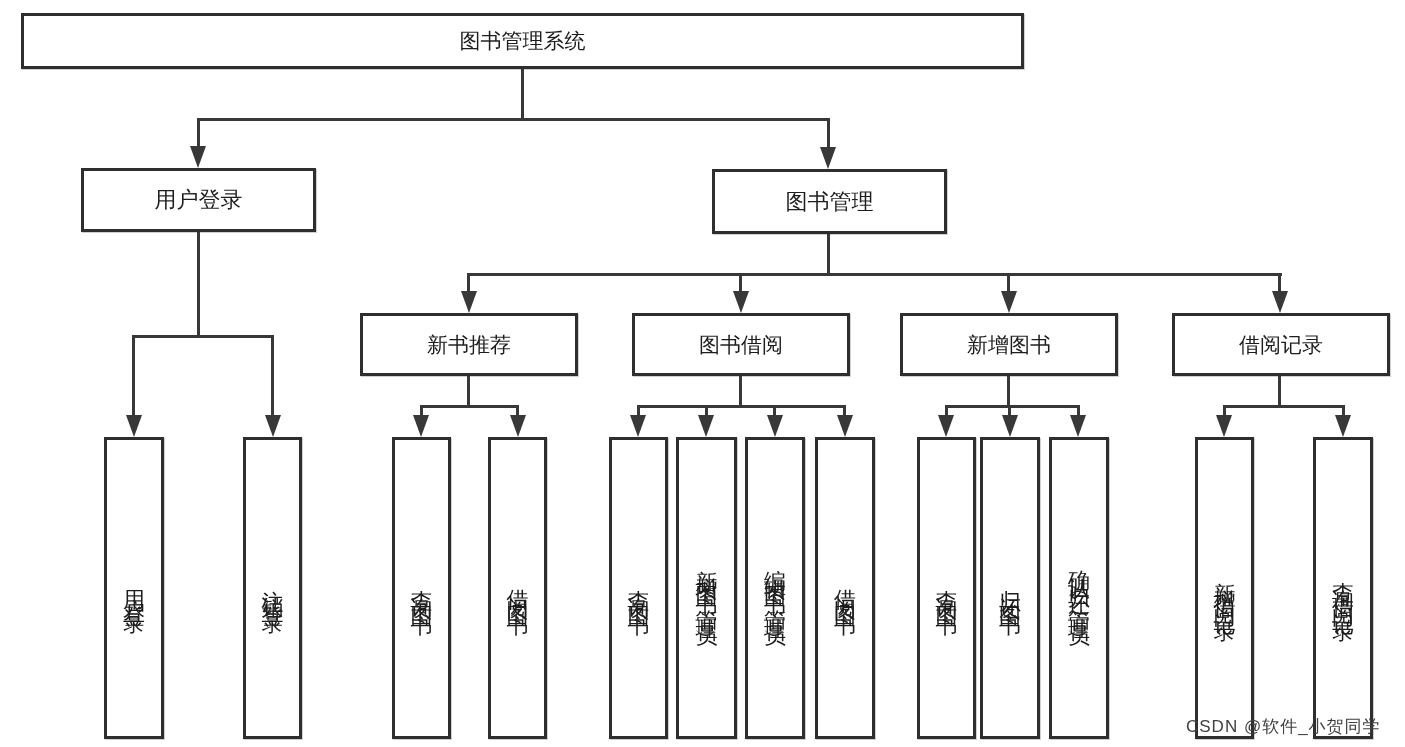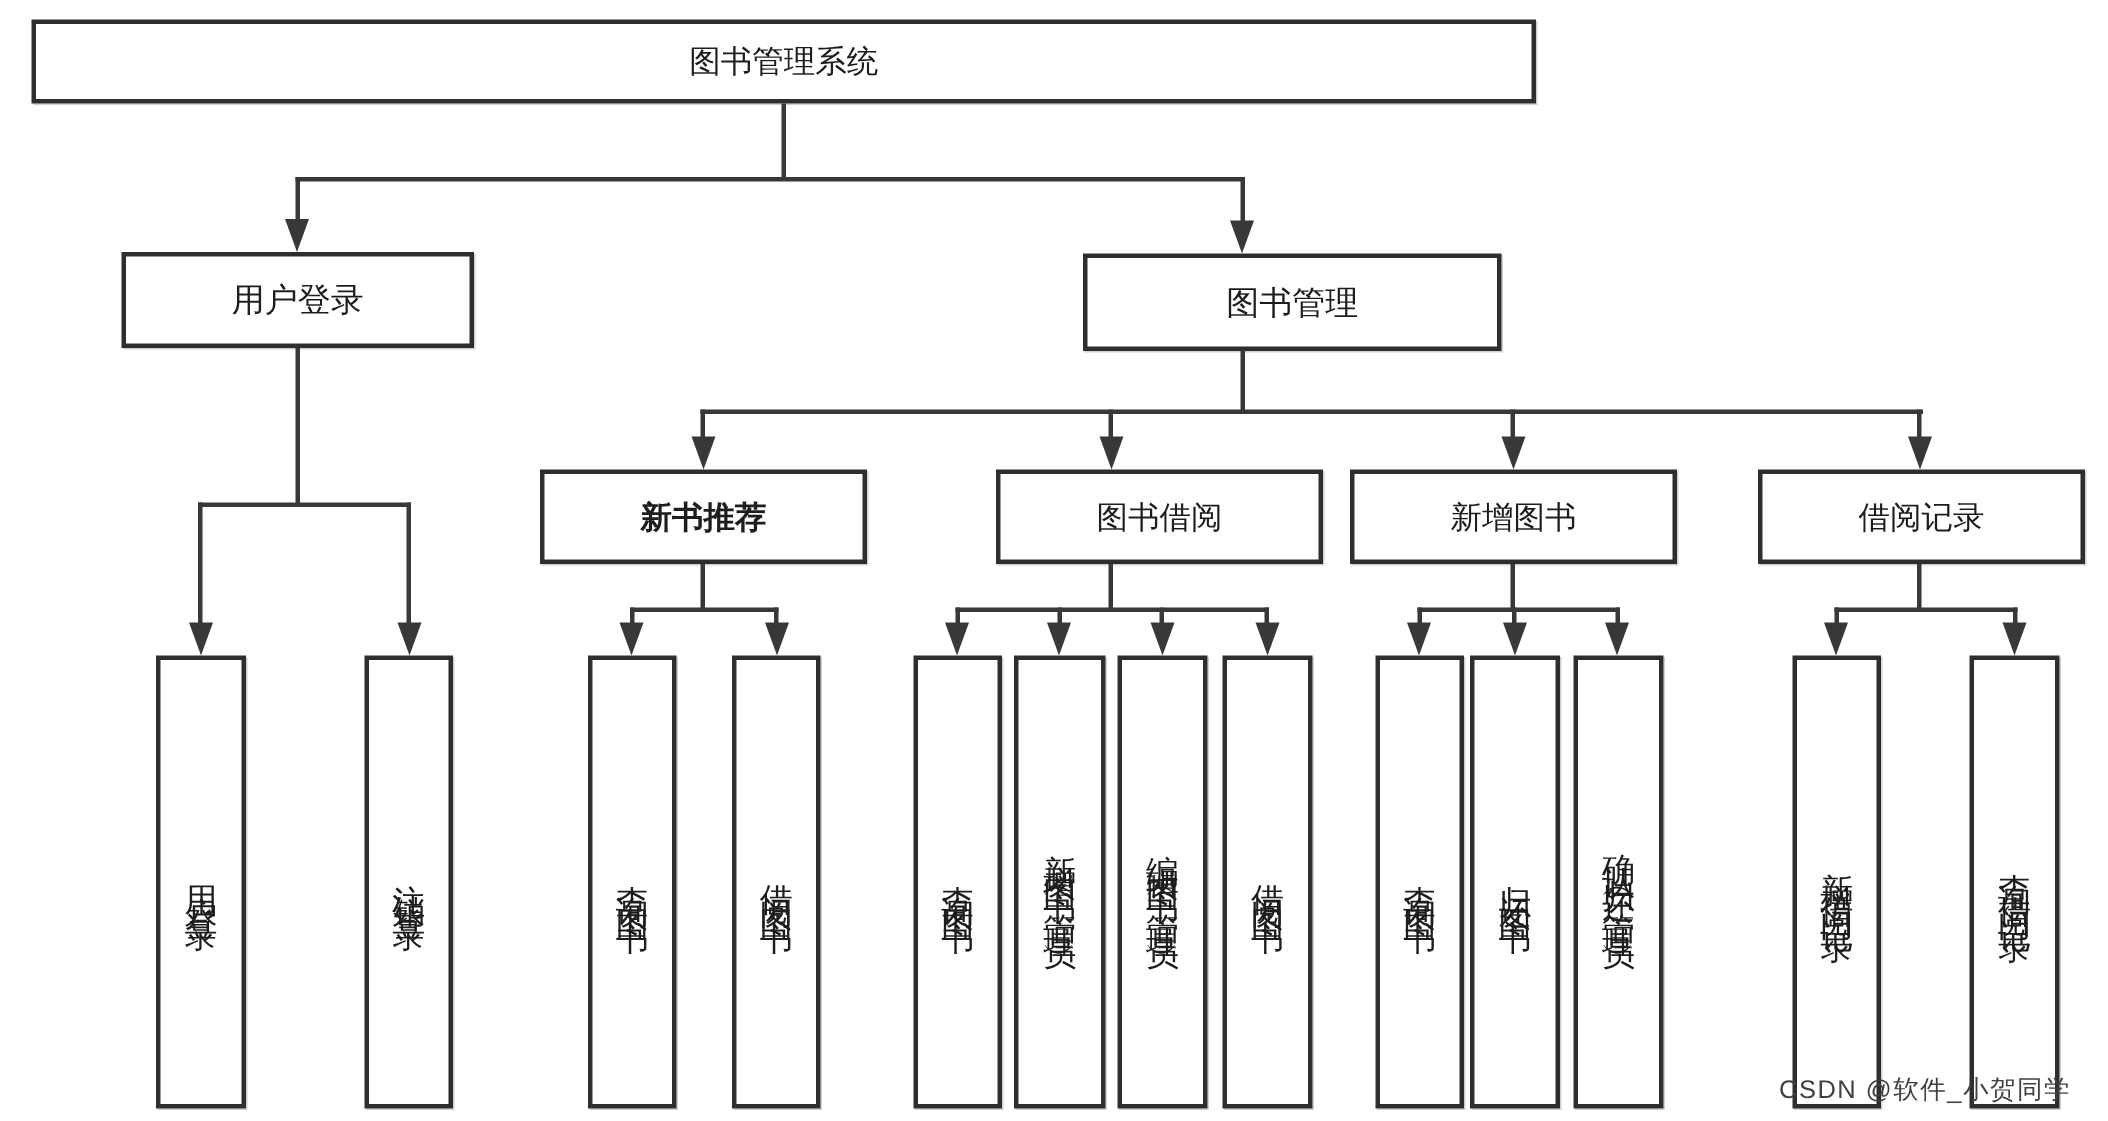--- a/index.html
+++ b/index.html
@@ -76,21 +76,21 @@
   <div class="line" style="left:521px; top:69px;  width:3px;   height:51px;"></div>
   <div class="line" style="left:197px; top:118px; width:633px; height:3px;"></div>
   <div class="line" style="left:197px; top:118px; width:3px;   height:30px;"></div>
   <div class="arrow" style="left:190px; top:146px;"></div>
   <div class="line" style="left:827px; top:118px; width:3px;   height:31px;"></div>
   <div class="arrow" style="left:820px; top:147px;"></div>
 
   <div class="box" style="left:81px; top:168px; width:235px; height:64px; font-size:22px;">
     <span class="hlabel">用户登录</span>
   </div>
-  <div class="box" style="left:712px; top:169px; width:279px; height:65px; font-size:22px;margin-left:10px;">
+  <div class="box" style="left:712px; top:169px; width:235px; height:65px; font-size:22px;">
     <span class="hlabel">图书管理</span>
   </div>
 
   <div class="line" style="left:197px; top:232px; width:3px;   height:105px;"></div>
   <div class="line" style="left:132px; top:335px; width:142px; height:3px;"></div>
   <div class="line" style="left:132px; top:335px; width:3px;   height:82px;"></div>
   <div class="arrow" style="left:126px; top:415px;"></div>
   <div class="line" style="left:271px; top:335px; width:3px;   height:82px;"></div>
   <div class="arrow" style="left:265px; top:415px;"></div>
 
@@ -98,24 +98,24 @@
   <div class="line" style="left:467px;  top:273px; width:815px; height:3px;"></div>
   <div class="line" style="left:467px;  top:273px; width:3px;   height:20px;"></div>
   <div class="arrow" style="left:461px;  top:291px;"></div>
   <div class="line" style="left:739px;  top:273px; width:3px;   height:20px;"></div>
   <div class="arrow" style="left:733px;  top:291px;"></div>
   <div class="line" style="left:1007px; top:273px; width:3px;   height:20px;"></div>
   <div class="arrow" style="left:1001px; top:291px;"></div>
   <div class="line" style="left:1278px; top:273px; width:3px;   height:20px;"></div>
   <div class="arrow" style="left:1272px; top:291px;"></div>
 
-  <div class="box" style="left:360px; top:313px; width:218px; height:63px;font-weight:bold;">
+  <div class="box" style="left:360px; top:313px; width:218px; height:63px;">
     <span class="hlabel">新书推荐</span>
   </div>
-  <div class="box" style="left:632px; top:313px; width:218px; height:63px;margin-left:32px;">
+  <div class="box" style="left:632px; top:313px; width:218px; height:63px;">
     <span class="hlabel">图书借阅</span>
   </div>
   <div class="box" style="left:900px; top:313px; width:218px; height:63px;">
     <span class="hlabel">新增图书</span>
   </div>
   <div class="box" style="left:1172px; top:313px; width:218px; height:63px;">
     <span class="hlabel">借阅记录</span>
   </div>
 
   <div class="line" style="left:467px; top:376px; width:3px;  height:31px;"></div>

